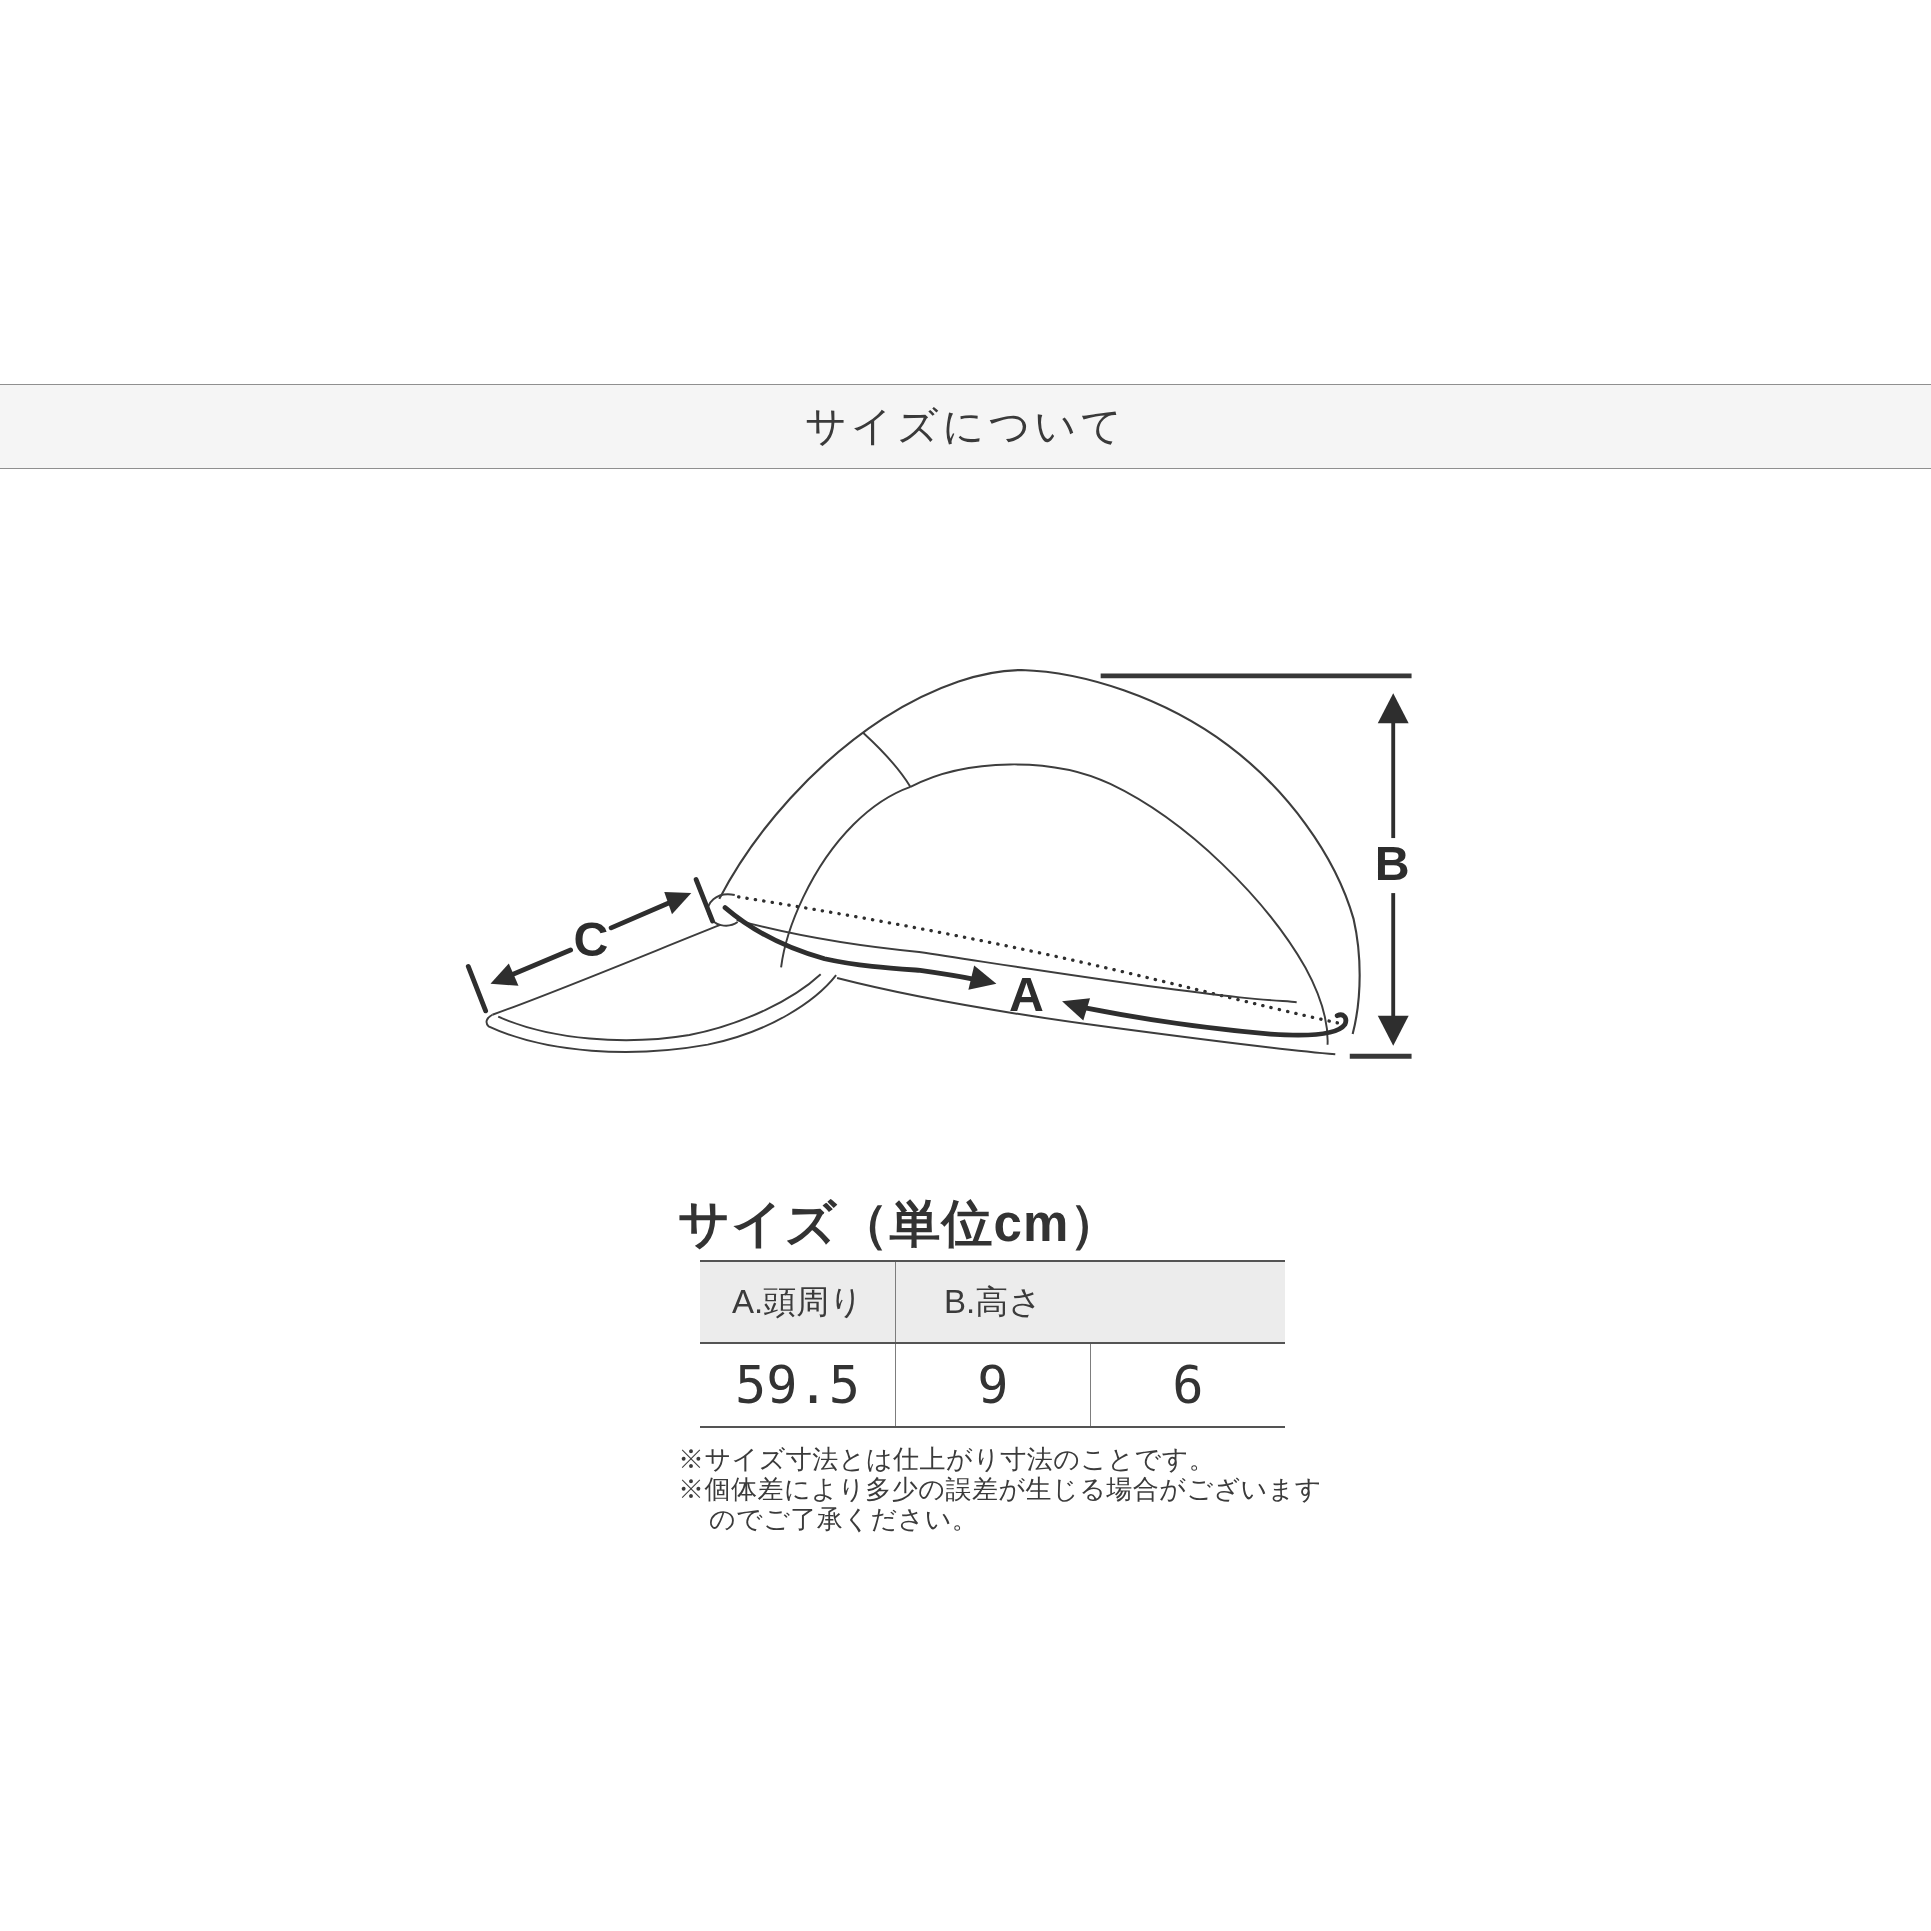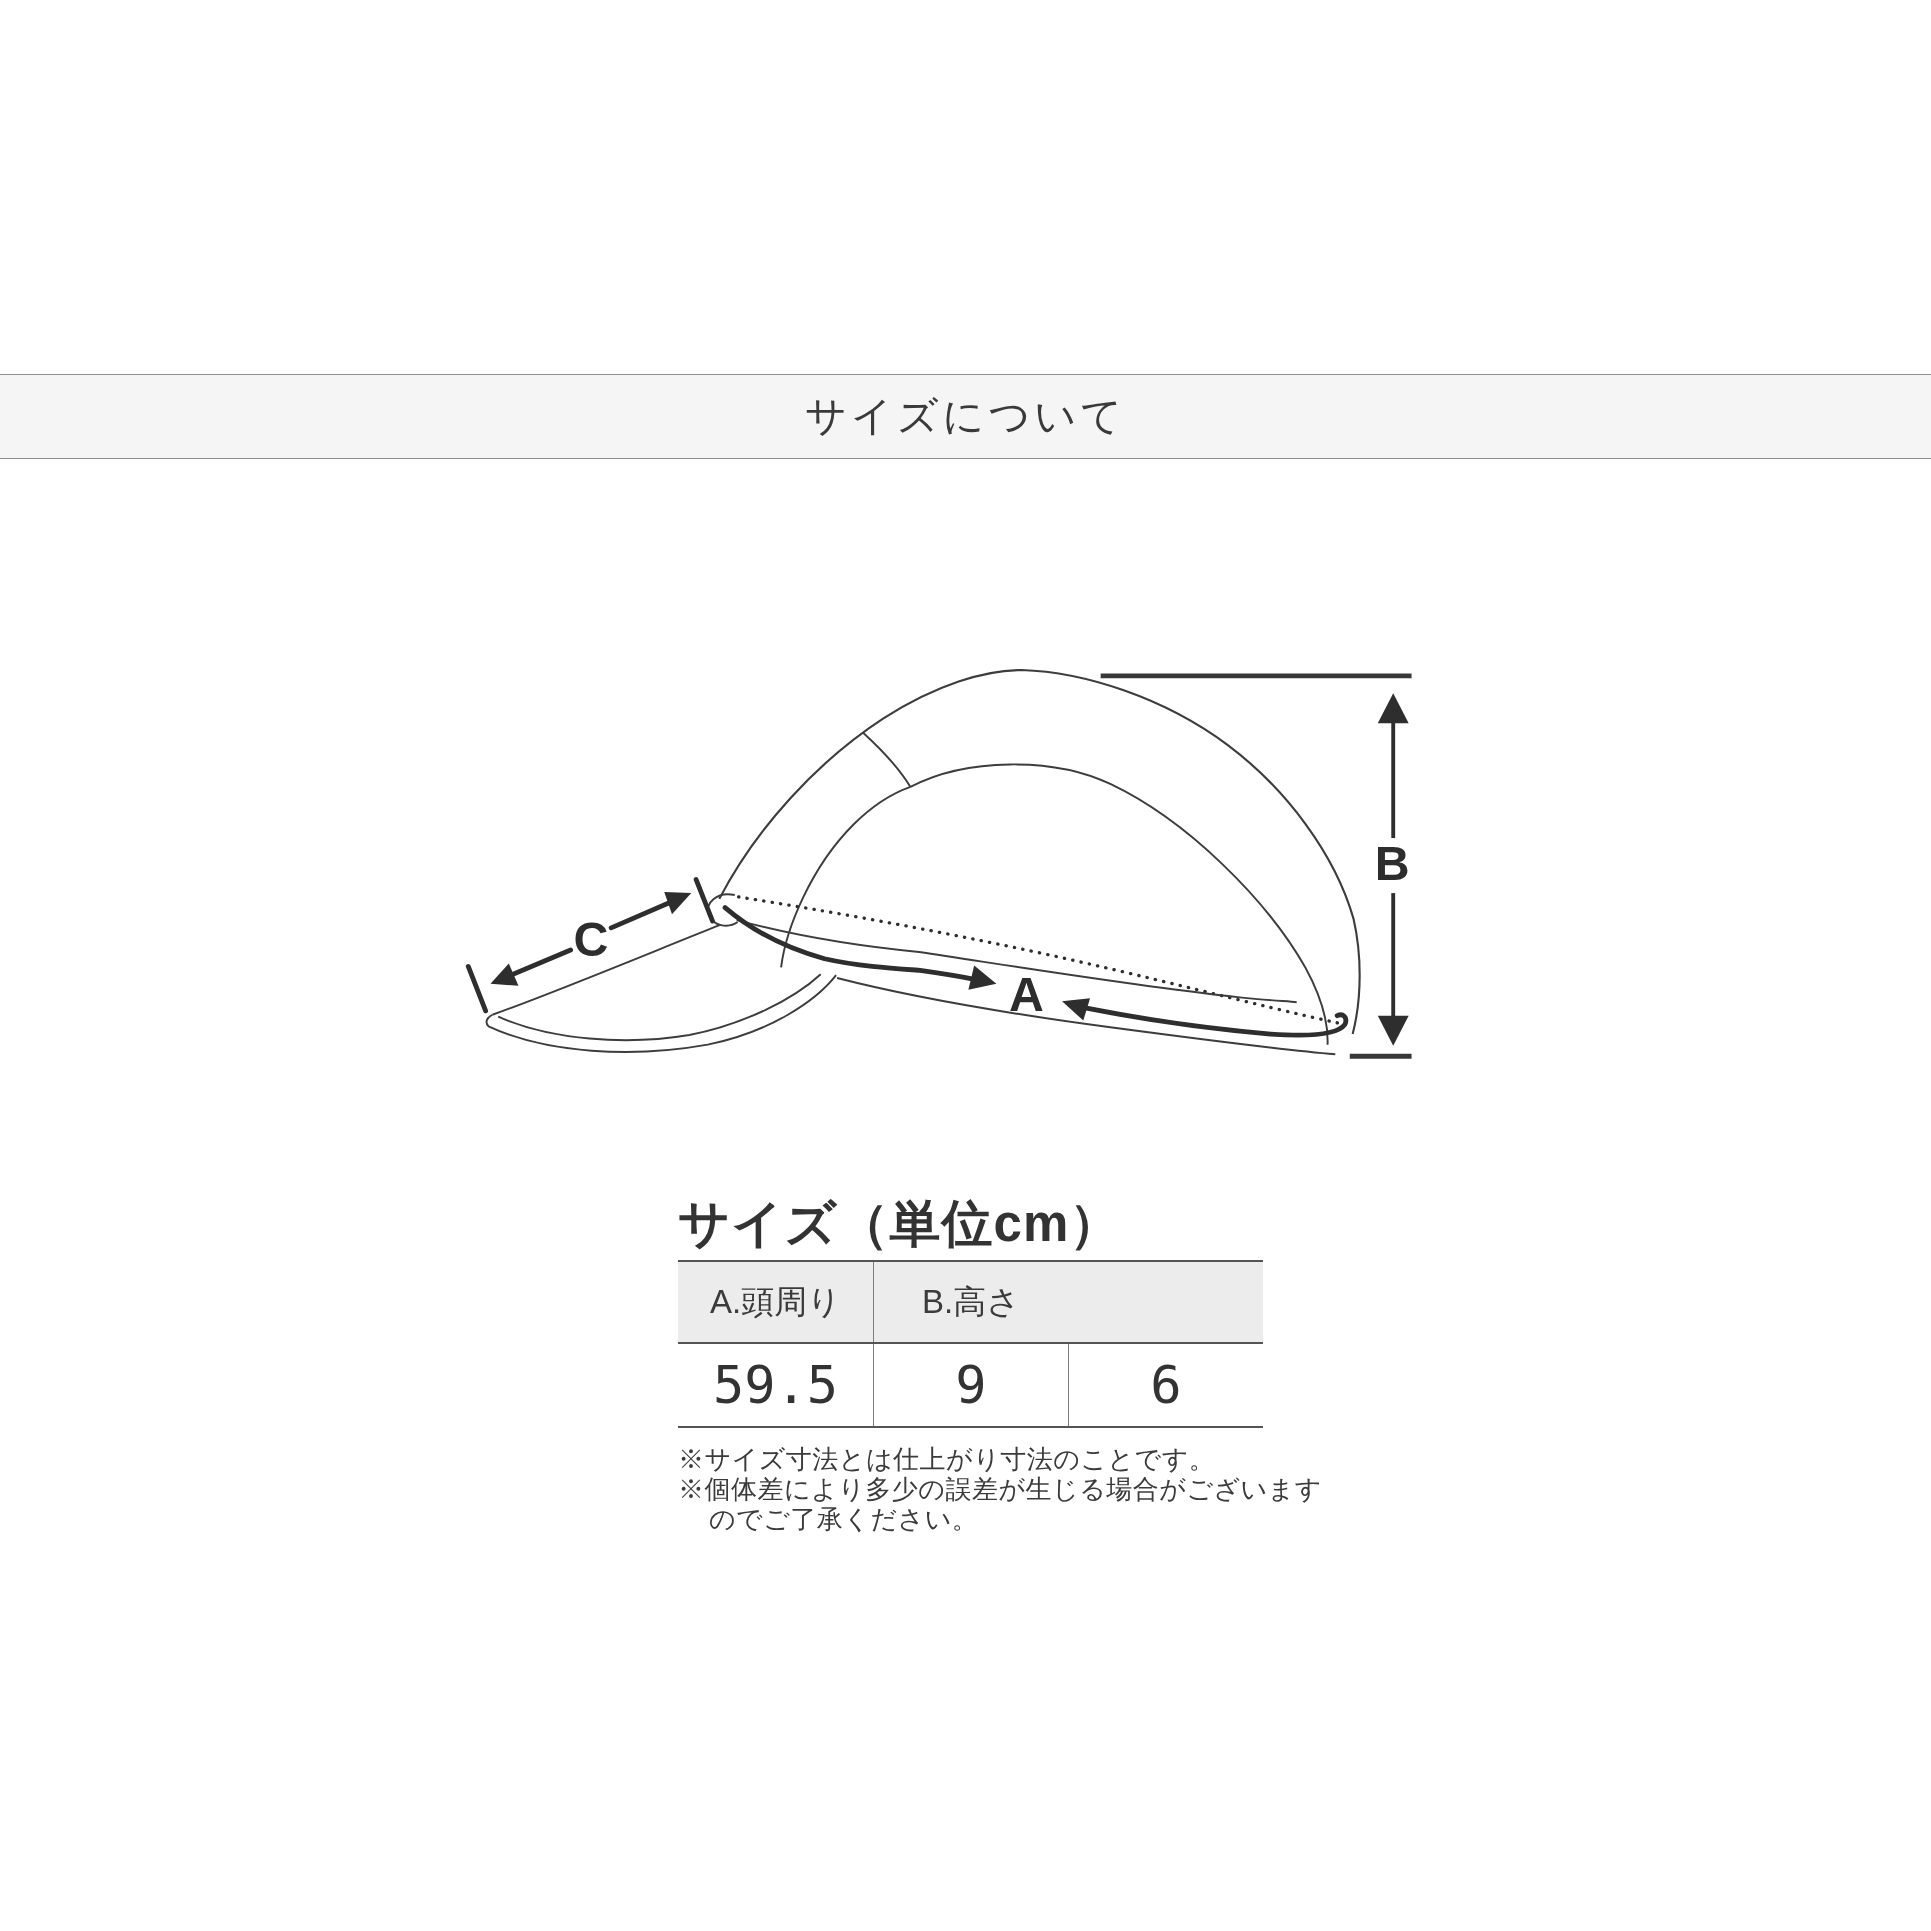--- a/index.html
+++ b/index.html
@@ -2,21 +2,21 @@
 <html><head>
 <meta charset="utf-8">
 <style>
   html,body{margin:0;padding:0;}
   body{
     width:1931px;height:1931px;position:relative;background:#ffffff;
     font-family:"Liberation Sans", sans-serif;color:#3c3c3c;overflow:hidden;
   }
   
   .banner{
-    position:absolute;left:0;top:374px;width:1931px;height:85px;
+    position:absolute;left:0;top:384px;width:1931px;height:85px;
     box-sizing:border-box;background:#f5f5f5;
     border-top:1.9px solid #8f8f8f;border-bottom:1.9px solid #8f8f8f;
     display:flex;align-items:center;justify-content:center;
   }
   .banner-title{
     font-size:41px;letter-spacing:3.9px;color:#3a3a3a;
   }
   
   svg.diagram{position:absolute;left:0;top:0;width:1931px;height:1931px;}
   .thin{fill:none;stroke:#3d3d3d;stroke-width:2;}
@@ -25,21 +25,21 @@
   .refline{fill:none;stroke:#383838;stroke-width:5;}
   .bline{fill:none;stroke:#2e2e2e;stroke-width:4;}
   .dotted{fill:none;stroke:#2e2e2e;stroke-width:3.4;stroke-linecap:round;stroke-dasharray:0.3 8.5;}
   .ah{fill:#2e2e2e;stroke:none;}
   .dimlabel{font-family:"Liberation Sans",sans-serif;font-weight:bold;font-size:50px;fill:#2d2d2d;text-anchor:middle;}
   
   .table-title{
     position:absolute;left:678px;top:1203px;font-size:51px;font-weight:bold;
     color:#333;line-height:42px;letter-spacing:1px;
   }
-  .size-table{position:absolute;left:678px;top:1260px;width:585px;}
+  .size-table{position:absolute;left:700px;top:1260px;width:585px;}
   .st-head,.st-row{
     display:grid;grid-template-columns:1fr 1fr 1fr;
   }
   .st-head{
     height:80px;background:#ececec;
     border-top:2.9px solid #545454;border-bottom:2.9px solid #545454;
   }
   .st-row{
     height:82px;background:#ffffff;border-bottom:2.9px solid #545454;
   }

